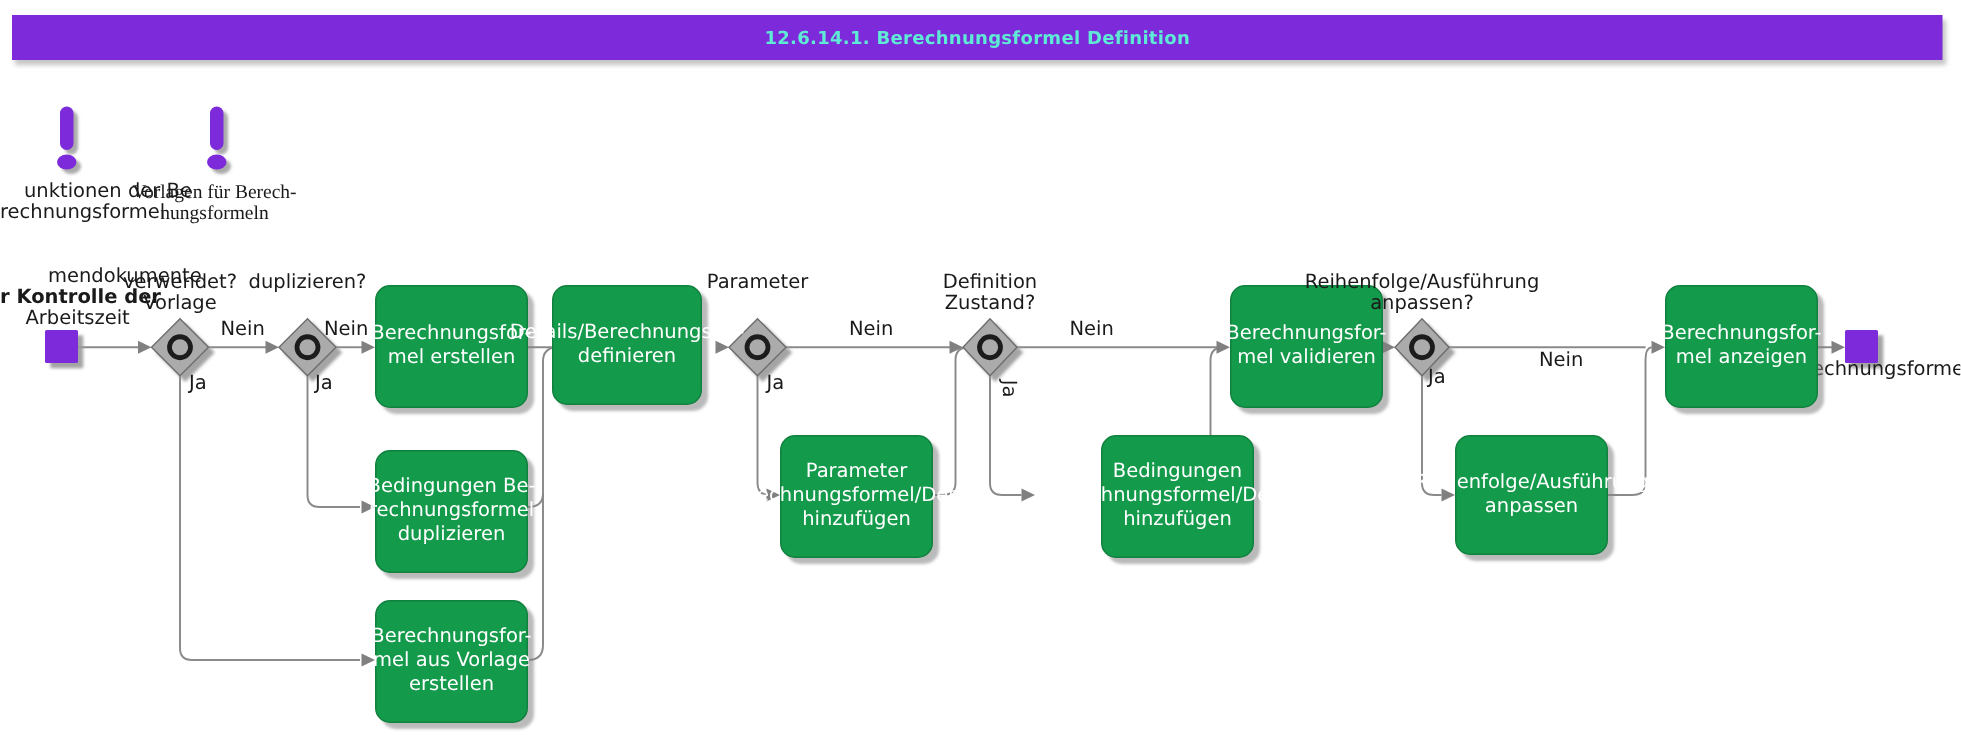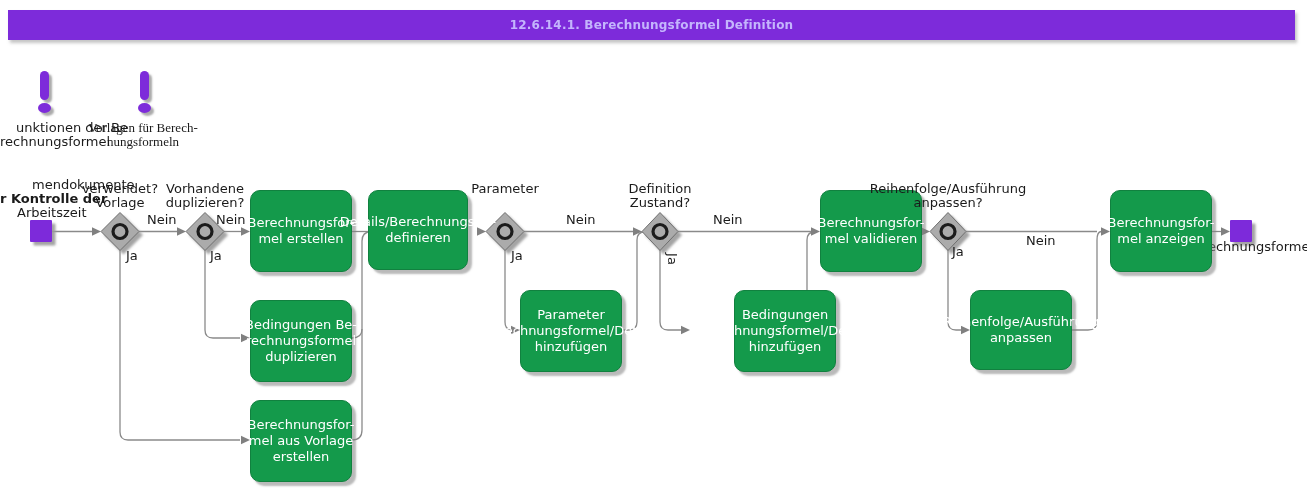--- a/index.html
+++ b/index.html
@@ -1,21 +1,21 @@
 <!DOCTYPE html>
 <html><head>
 <meta charset="utf-8">
 <style>
   html,body{margin:0;padding:0;background:#fff;}
   body{font-family:"DejaVu Sans","Liberation Sans",sans-serif;color:#1a1a1a;}
   #stage{position:relative;width:1307px;height:490px;background:#fff;overflow:hidden;}
 
   .titlebar{position:absolute;left:8px;top:10px;width:1287px;height:30px;background:#7d2bda;
     box-shadow:2px 3px 3px rgba(150,150,150,.55);display:flex;align-items:center;justify-content:center;z-index:6;}
-  .titlebar span{color:#c4b5fd;font-size:12px;font-weight:bold;letter-spacing:.2px;}
+  .titlebar span{color:#5eead4;font-size:12px;font-weight:bold;letter-spacing:.2px;}
 
   svg.flow{position:absolute;left:0;top:0;z-index:1;}
 
   .act{position:absolute;width:100px;height:80px;background:#149a4b;border:1px solid #11813f;border-radius:10px;
     box-shadow:4px 4px 2px rgba(130,130,130,.55);display:flex;flex-direction:column;align-items:center;
     justify-content:center;color:#fff;font-size:13px;line-height:16px;z-index:3;}
   .act span{display:block;white-space:nowrap;text-align:center;}
 
   .qlabel{position:absolute;width:240px;text-align:center;font-size:13px;line-height:14px;z-index:5;}
   .qlabel span{display:block;white-space:nowrap;}
@@ -139,21 +139,20 @@
 
   <span class="note-line" style="left:0;top:178px;padding-left:32px;">mendokumente</span>
   <span class="note-line" style="left:0;top:192px;font-weight:bold;">r Kontrolle der</span>
   <span class="note-line" style="left:17px;top:206px;">Arbeitszeit</span>
 
   <div class="qlabel" style="left:0;top:182px;">
     <span>verwendet?</span>
     <span>Vorlage</span>
   </div>
   <div class="qlabel" style="left:85px;top:182px;">
-    <span>Vorhandene</span>
     <span>duplizieren?</span>
   </div>
   <div class="qlabel" style="left:385px;top:182px;">
     <span>Parameter</span>
   </div>
   <div class="qlabel" style="left:540px;top:182px;">
     <span>Definition</span>
     <span>Zustand?</span>
   </div>
   <div class="qlabel" style="left:828px;top:182px;">

